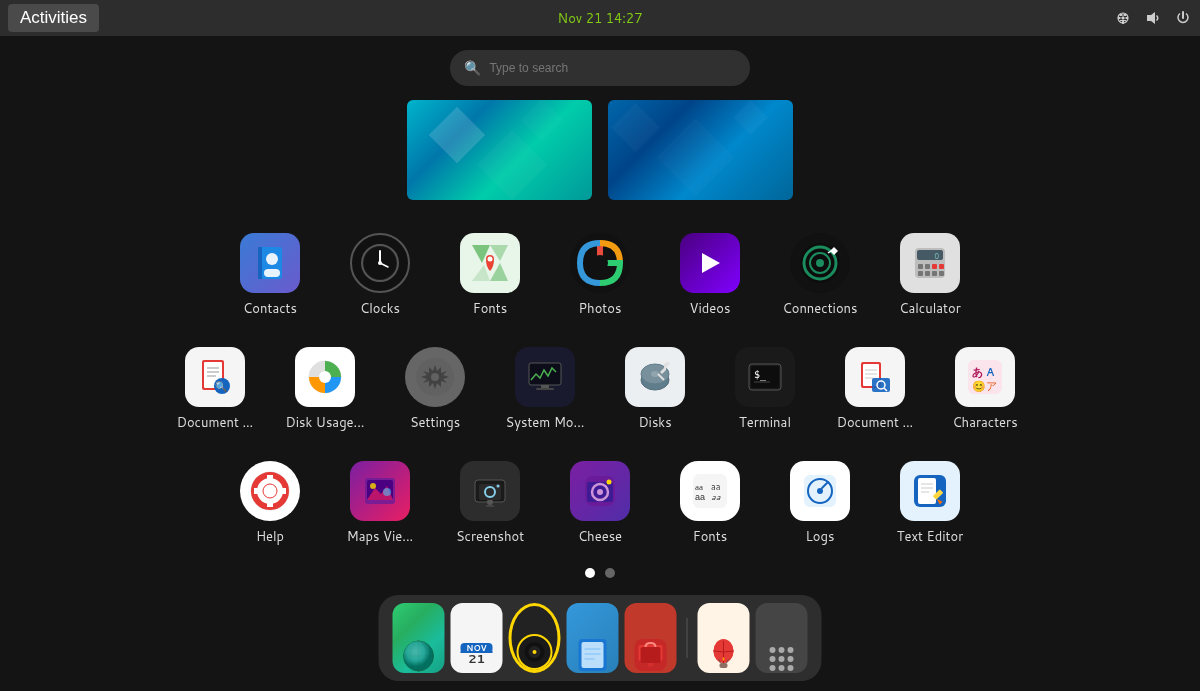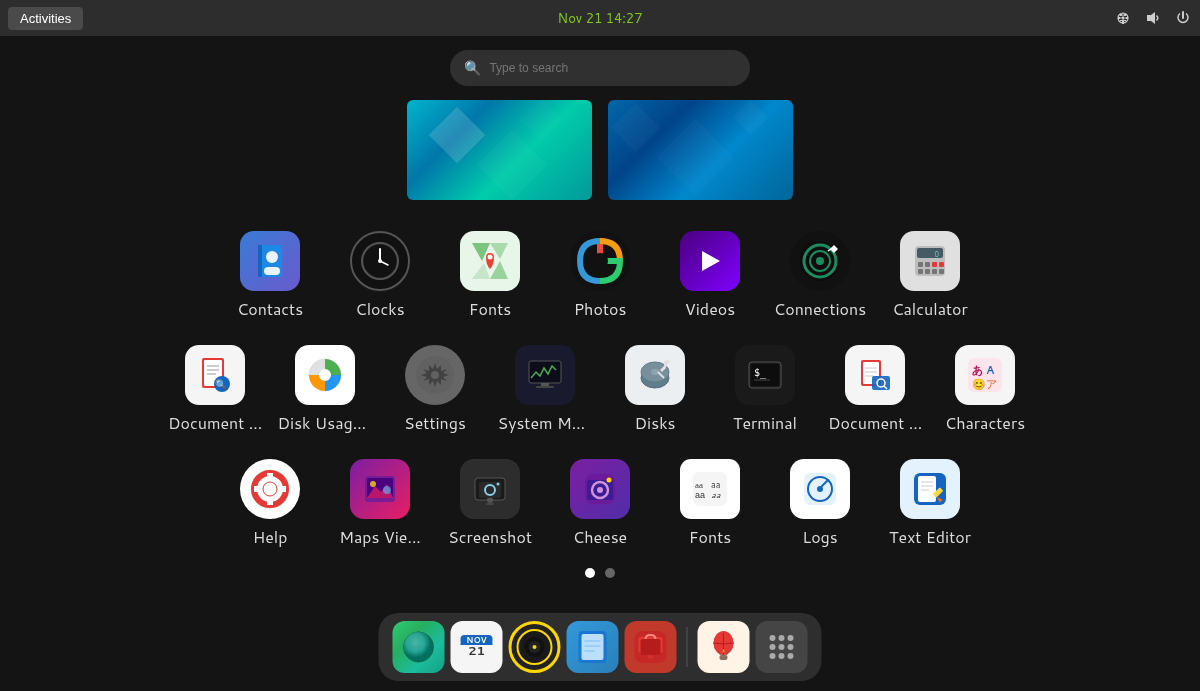--- a/index.html
+++ b/index.html
@@ -24,21 +24,21 @@
       padding: 0 8px;
       position: relative;
       z-index: 10;
     }
     .activities-btn {
       background: #4a4a4a;
       border: none;
       color: #fff;
       padding: 4px 12px;
       border-radius: 4px;
-      font-size: 13px;
+      font-size: 17px;
       cursor: pointer;
     }
     .top-bar-center {
       position: absolute;
       left: 50%;
       transform: translateX(-50%);
       font-size: 13px;
       color: #84cc16;
     }
     .top-bar-right {
@@ -152,21 +152,21 @@
       height: 60px;
       border-radius: 14px;
       display: flex;
       align-items: center;
       justify-content: center;
       font-size: 28px;
       position: relative;
       overflow: hidden;
     }
     .app-label {
-      font-size: 16px;
+      font-size: 13px;
       color: #ddd;
       text-align: center;
       white-space: nowrap;
       overflow: hidden;
       text-overflow: ellipsis;
       max-width: 95px;
     }
 
     
     .page-dots {
@@ -198,24 +198,24 @@
       gap: 6px;
     }
     .dock-separator {
       width: 1px;
       height: 40px;
       background: rgba(255,255,255,0.2);
       margin: 0 4px;
     }
     .dock-item {
       width: 52px;
-      height: 52px;
+      height: 70px;
       border-radius: 12px;
       display: flex;
-      align-items: center;
+      align-items: flex-end;
       justify-content: center;
       cursor: pointer;
       font-size: 26px;
     }
 
     
     .icon-contacts {
       background: linear-gradient(135deg, #3a7bd5, #6a5acd);
     }
     .icon-weather {
@@ -584,21 +584,21 @@
             <rect x="6" y="10" width="26" height="20" rx="2" fill="#311b92" opacity="0.8"></rect>
             <circle cx="19" cy="20" r="8" fill="none" stroke="#ce93d8" stroke-width="2.5"></circle>
             <circle cx="19" cy="20" r="3" fill="#ce93d8"></circle>
             <circle cx="28" cy="10" r="2.5" fill="#ffd700"></circle>
           </svg>
         </div>
         <span class="app-label">Cheese</span>
       </div>
 
       <div class="app-item">
-        <div class="app-icon" style="background:#fff;border-radius:11px;">
+        <div class="app-icon" style="background:#fff;border-radius:18px;">
           <svg width="38" height="38" viewBox="0 0 38 38">
             <rect x="2" y="2" width="34" height="34" rx="6" fill="#f5f5f5"></rect>
             <text x="4" y="18" font-size="9" fill="#333" font-family="serif">aa</text>
             <text x="4" y="28" font-size="9" fill="#333" font-family="sans-serif">aa</text>
             <text x="20" y="18" font-size="9" fill="#333">aa</text>
             <text x="20" y="28" font-size="9" fill="#333" font-style="italic">aa</text>
           </svg>
         </div>
         <span class="app-label">Fonts</span>
       </div>

